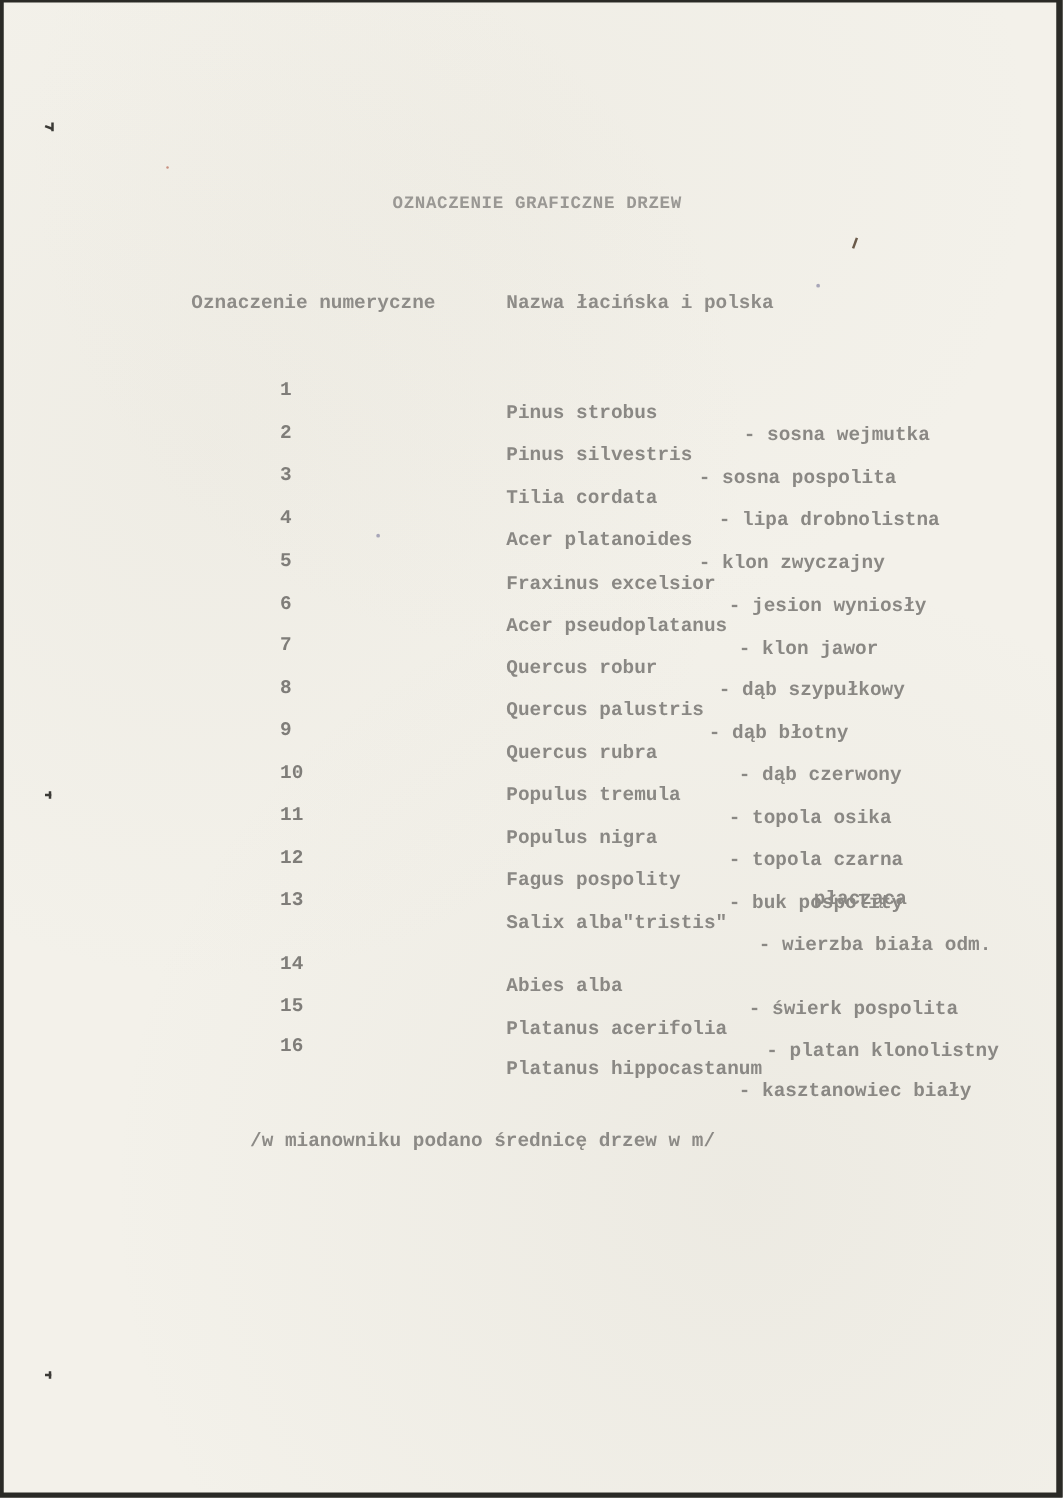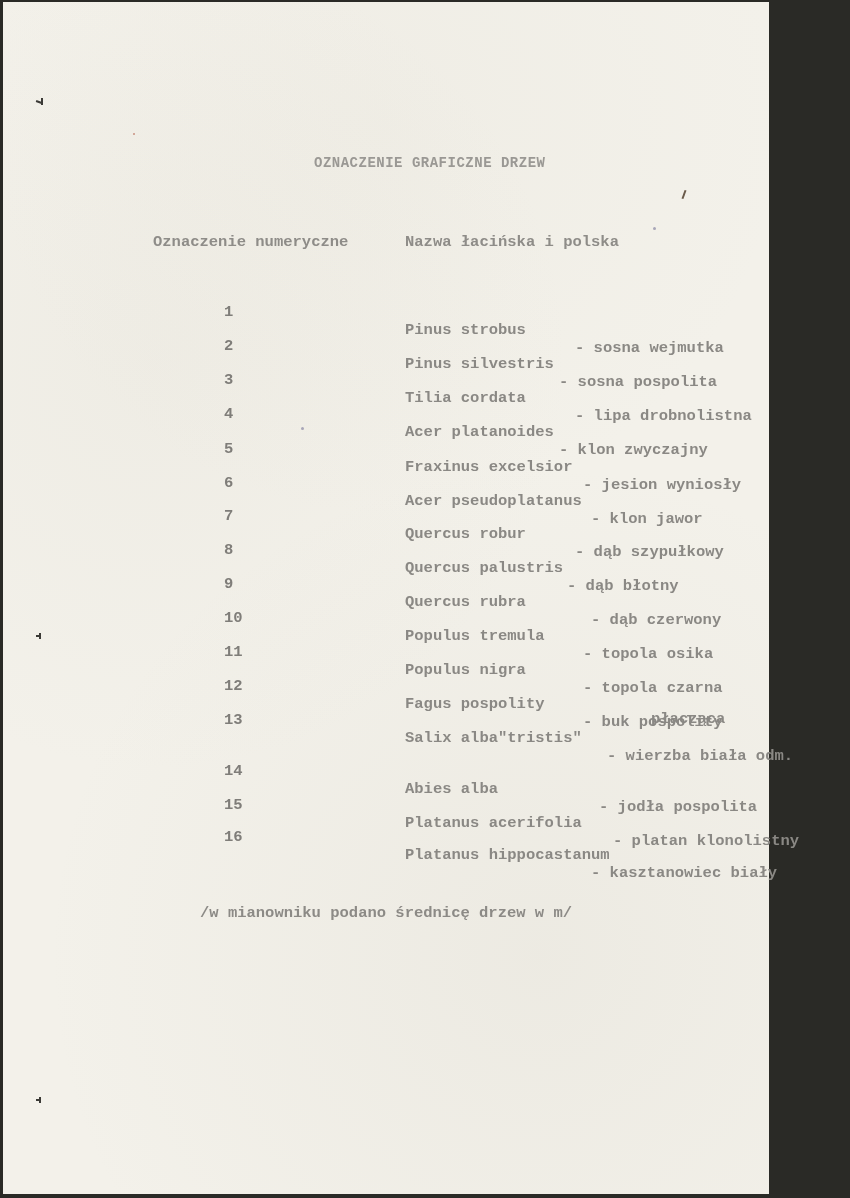--- a/index.html
+++ b/index.html
@@ -7,21 +7,21 @@
       padding: 0;
       width: 850px;
       height: 1198px;
       background: #2a2a26;
       overflow: hidden;
     }
     .page {
       position: absolute;
       left: 3px;
       top: 2px;
-      width: 766px;
+      width: 842px;
       height: 1192px;
       background: #f3f1ea;
       background-image:
         radial-gradient(circle at 20% 30%, rgba(200,195,180,0.10) 0, transparent 40%),
         radial-gradient(circle at 70% 80%, rgba(190,185,170,0.12) 0, transparent 45%),
         radial-gradient(circle at 50% 10%, rgba(210,205,190,0.10) 0, transparent 35%);
       font-family: "Liberation Mono", "DejaVu Sans Mono", monospace;
       color: #8c8a86;
     }
     .title {
@@ -97,21 +97,21 @@
 <div class="page">
 
   <div class="title">OZNACZENIE GRAFICZNE DRZEW</div>
 
   <div class="hdr hdr-num">Oznaczenie numeryczne</div>
   <div class="hdr hdr-name">Nazwa łacińska i polska</div>
 
   <div class="row" style="top:283px">
     <span class="num">1</span>
     <span class="latin">Pinus strobus</span>
-    <span class="polish" style="left:572px">- sosna wejmutka</span>
+    <span class="polish" style="left:592px">- sosna wejmutka</span>
   </div>
   <div class="row" style="top:317px">
     <span class="num">2</span>
     <span class="latin">Pinus silvestris</span>
     <span class="polish" style="left:556px">- sosna pospolita</span>
   </div>
   <div class="row" style="top:351px">
     <span class="num">3</span>
     <span class="latin">Tilia cordata</span>
     <span class="polish" style="left:572px">- lipa drobnolistna</span>
@@ -163,21 +163,21 @@
   </div>
   <div class="row" style="top:691px;height:42px">
     <span class="num">13</span>
     <span class="latin">Salix alba"tristis"</span>
     <span class="polish" style="left:604px">- wierzba biała odm.</span>
     <span class="polish2" style="left:628px;top:17px">płacząca</span>
   </div>
   <div class="row" style="top:742px">
     <span class="num">14</span>
     <span class="latin">Abies alba</span>
-    <span class="polish" style="left:596px">- jodła pospolita</span>
+    <span class="polish" style="left:596px">- świerk pospolita</span>
   </div>
   <div class="row" style="top:776px">
     <span class="num">15</span>
     <span class="latin">Platanus acerifolia</span>
     <span class="polish" style="left:610px">- platan klonolistny</span>
   </div>
   <div class="row" style="top:808px">
     <span class="num">16</span>
     <span class="latin">Platanus hippocastanum</span>
     <span class="polish" style="left:588px">- kasztanowiec biały</span>

